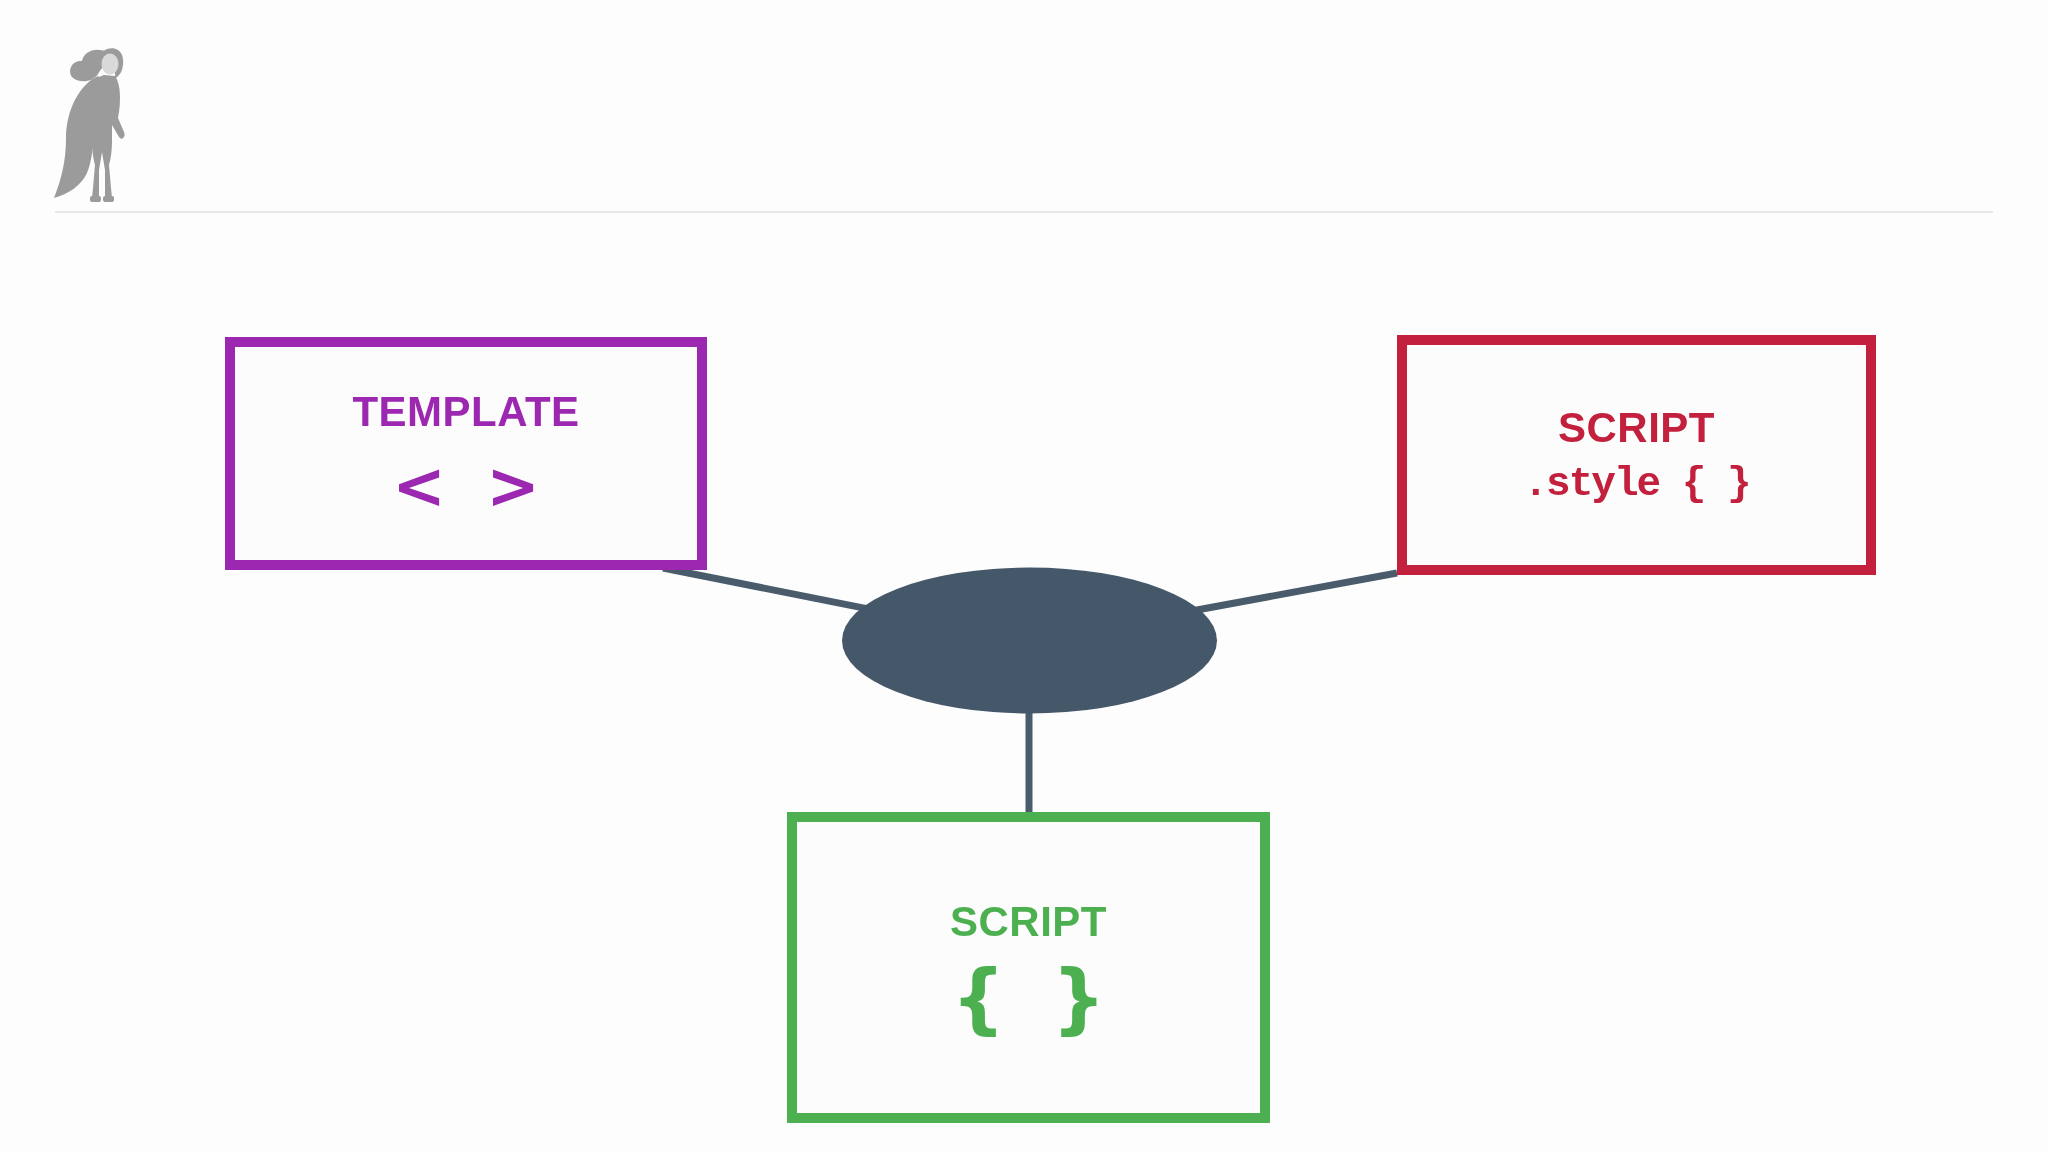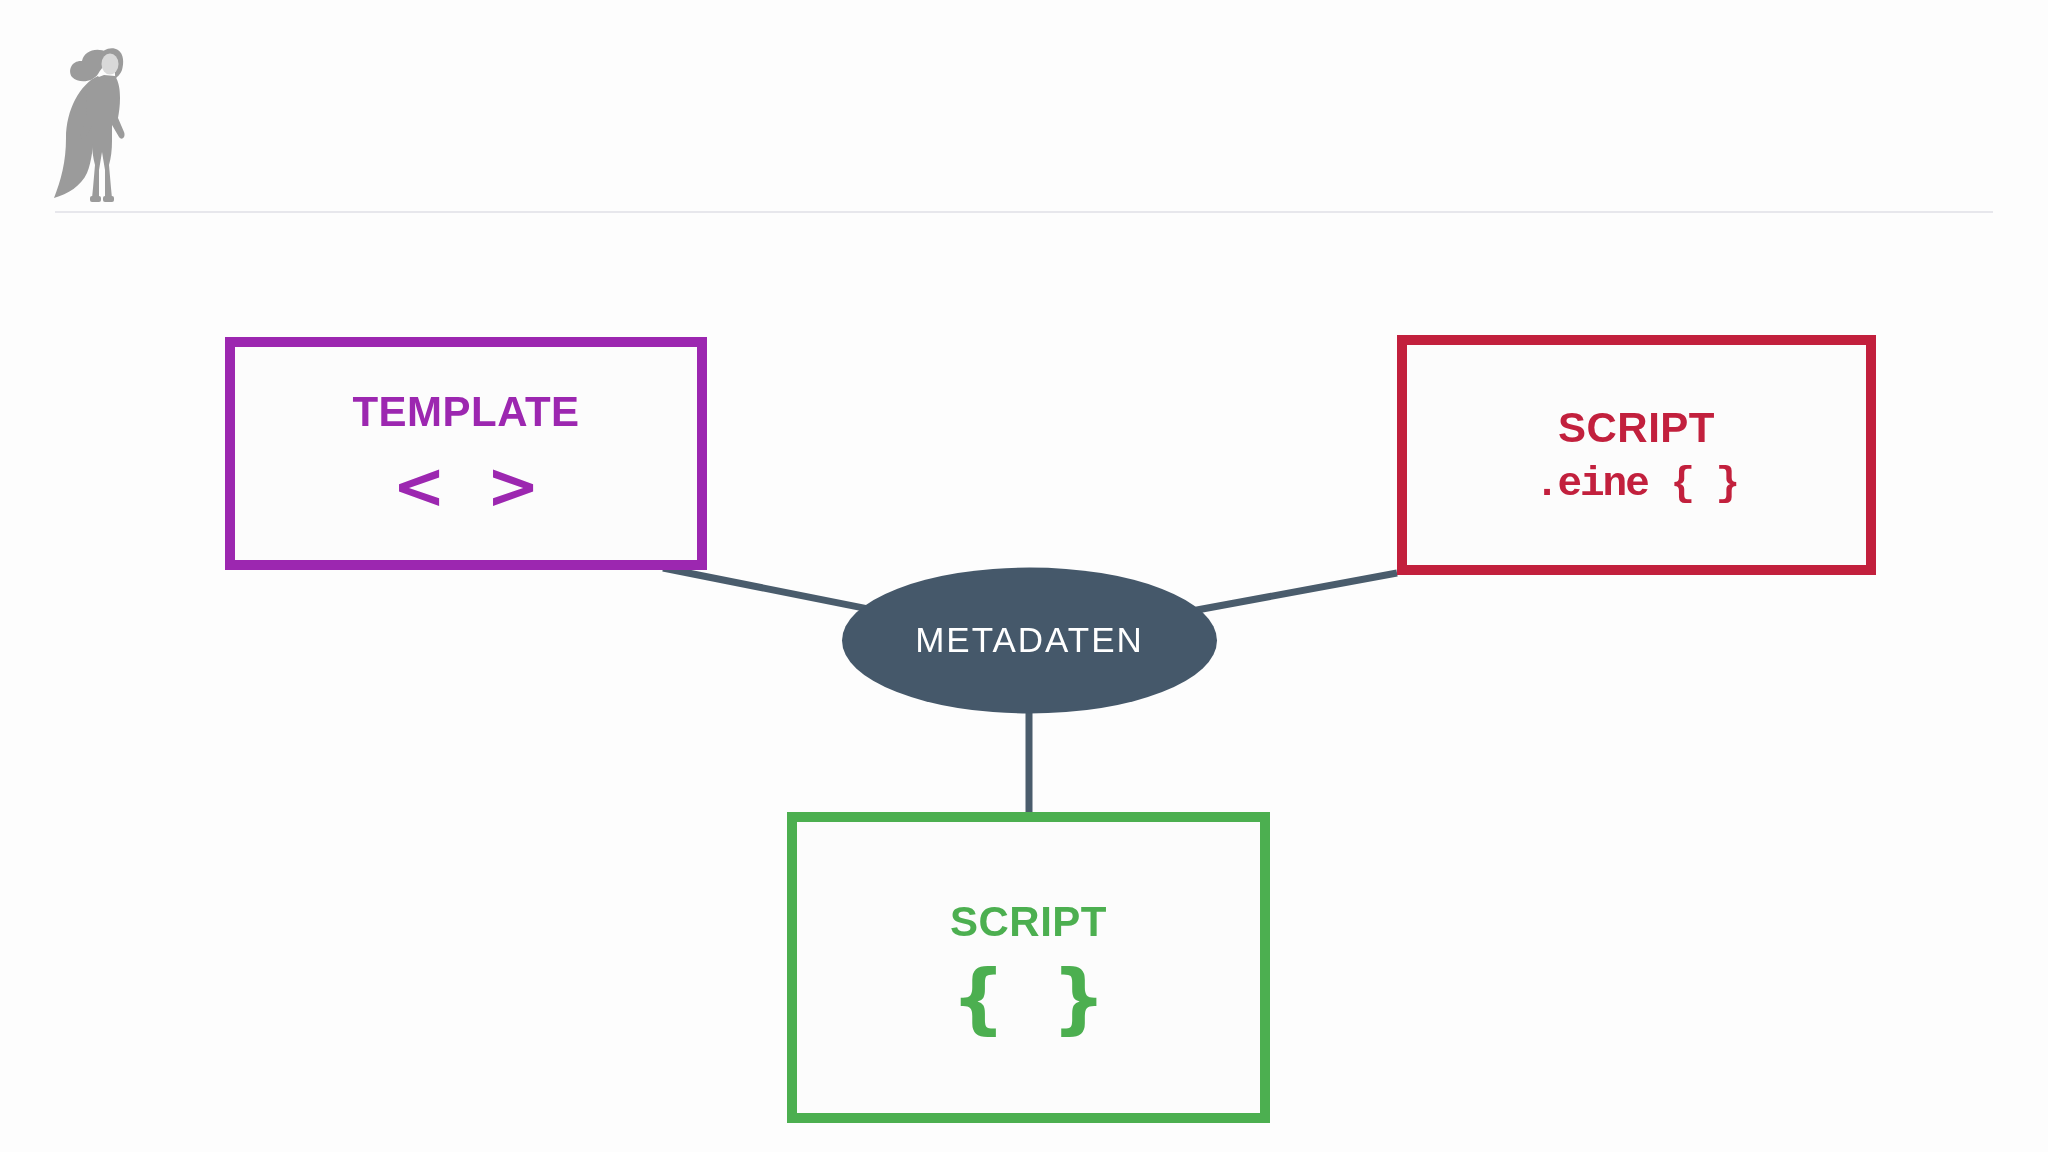--- a/index.html
+++ b/index.html
@@ -100,23 +100,22 @@
     <ellipse cx="1029.5" cy="640.5" rx="187.5" ry="73" style="fill:var(--slate,#45586A)"></ellipse>
   </svg>
 
   <div class="node template-box">
     <div class="label">TEMPLATE</div>
     <div class="code">&lt; &gt;</div>
   </div>
 
   <div class="node style-box">
     <div class="label">SCRIPT</div>
-    <div class="code">.eine { }</div>
+    <div class="code">.style { }</div>
   </div>
 
   <div class="node script-box">
     <div class="label">SCRIPT</div>
     <div class="code">{ }</div>
   </div>
 
-  <div class="metadata-label">METADATEN</div>
 
 </div>
 
 </body></html>

